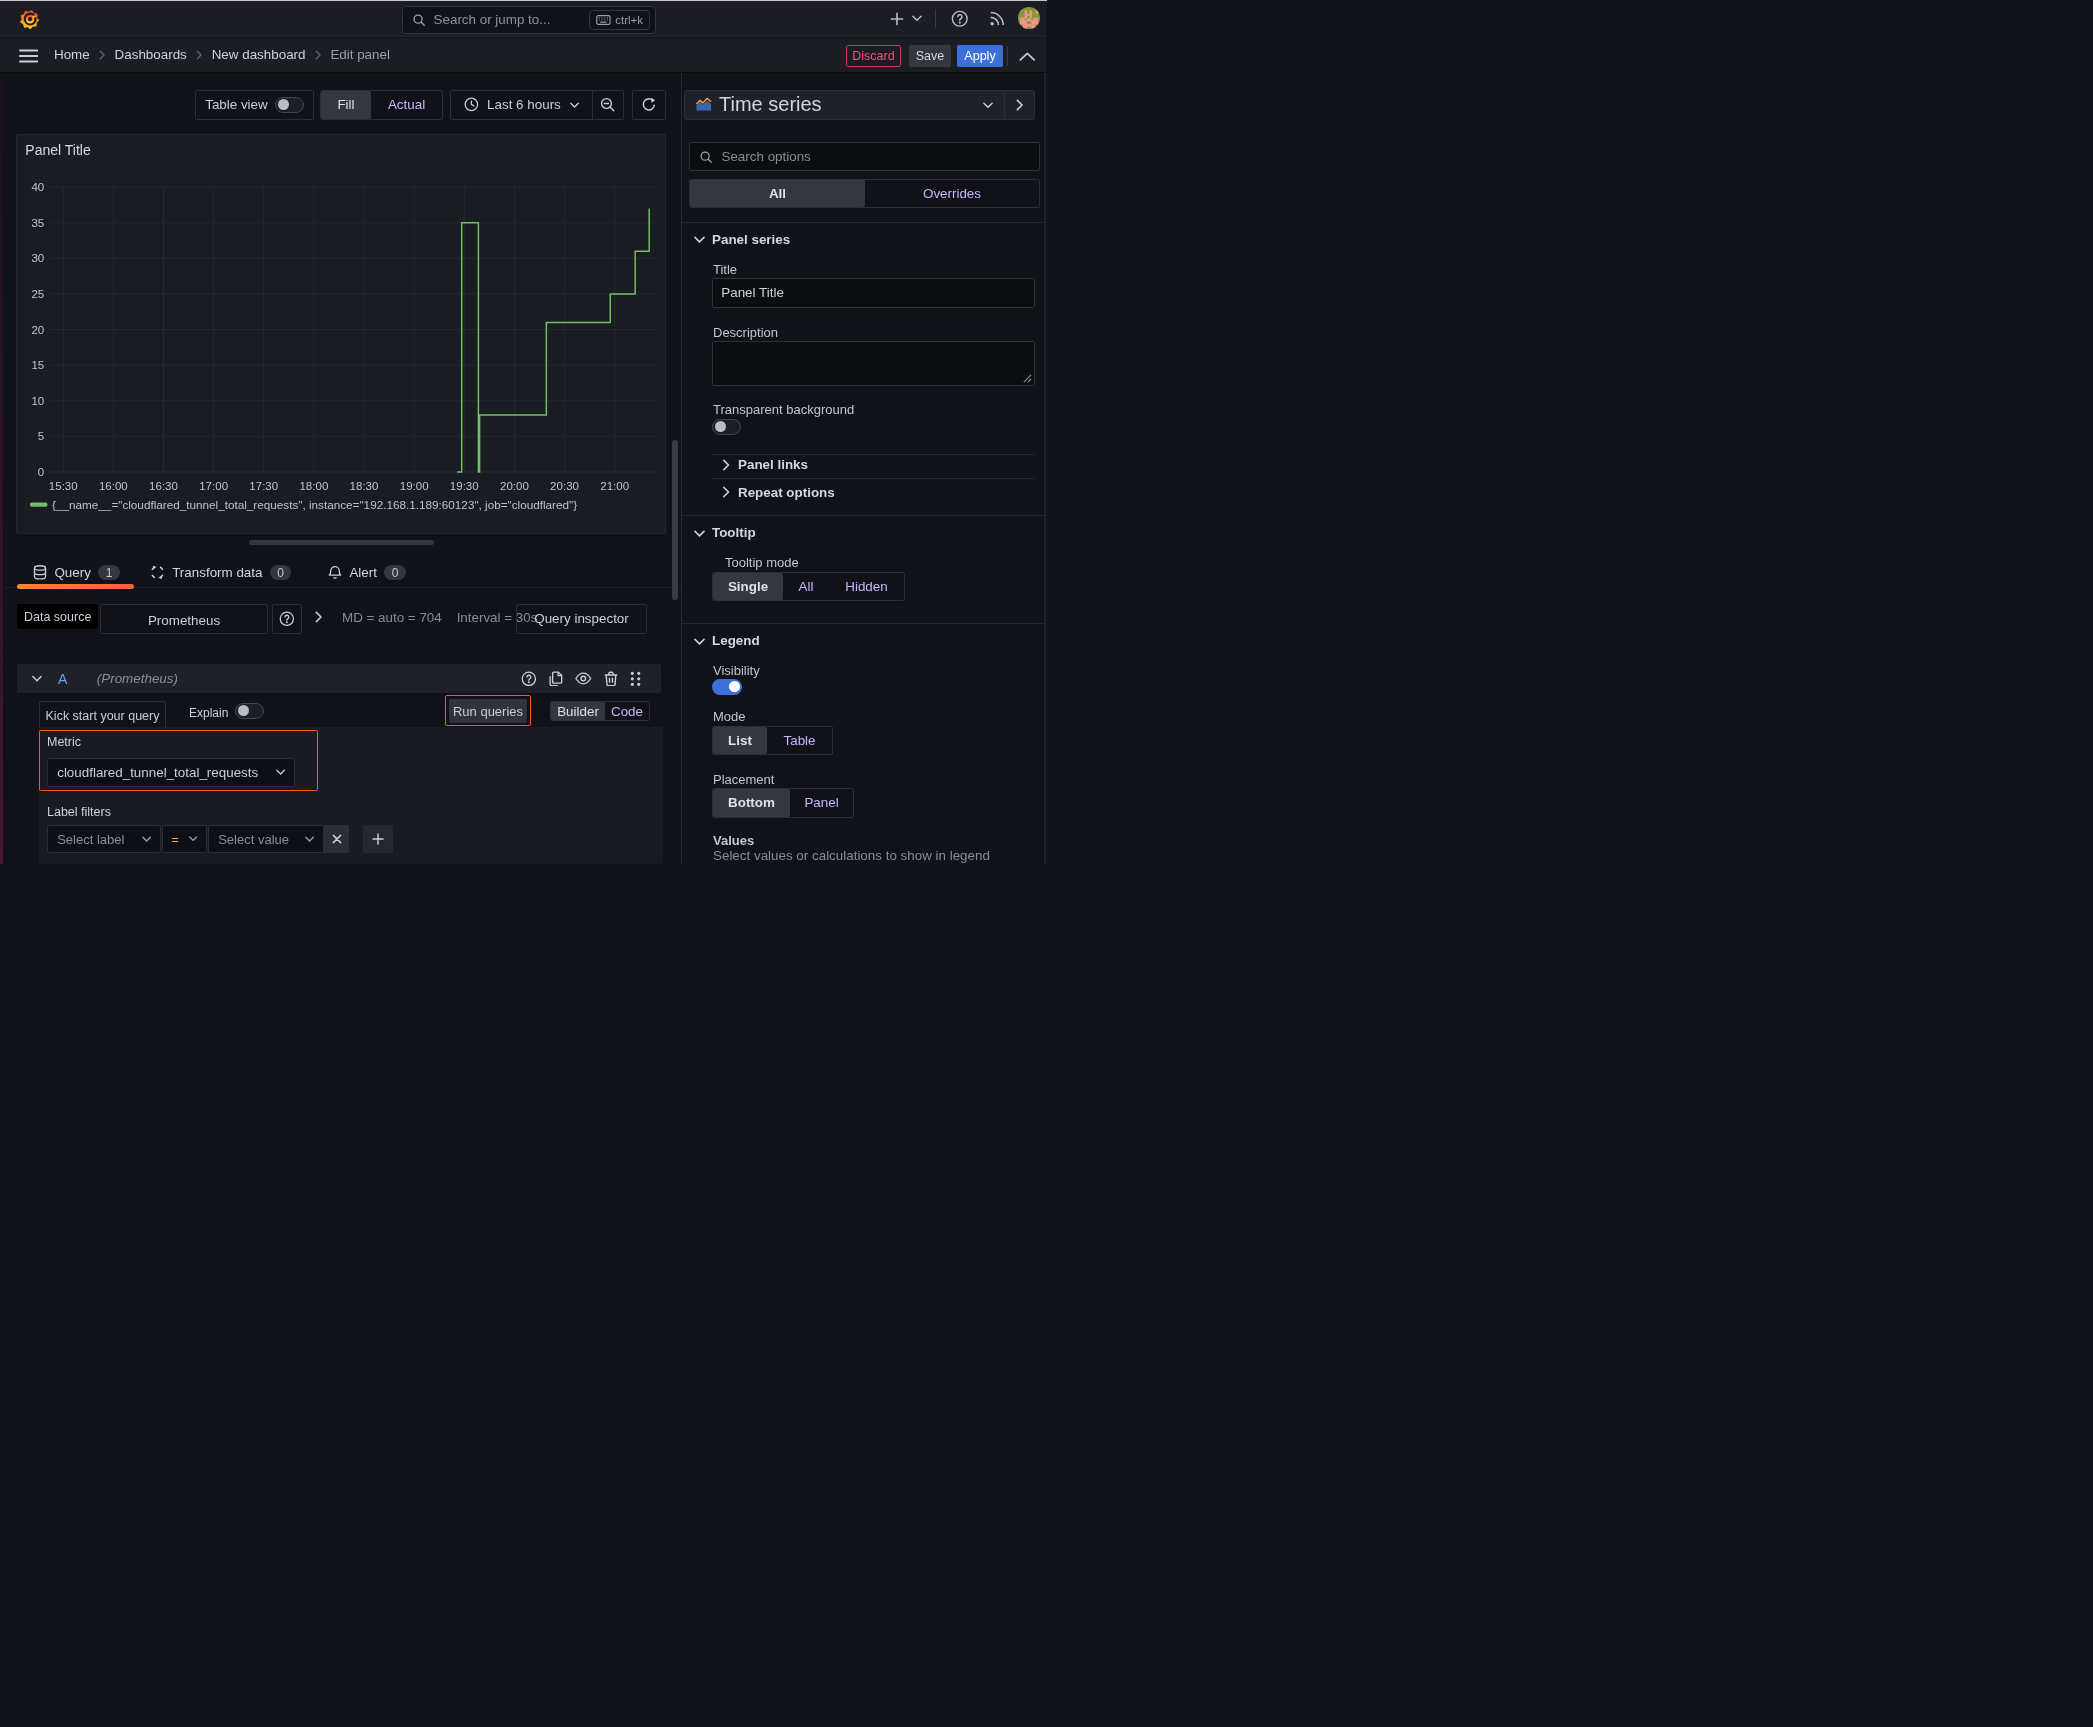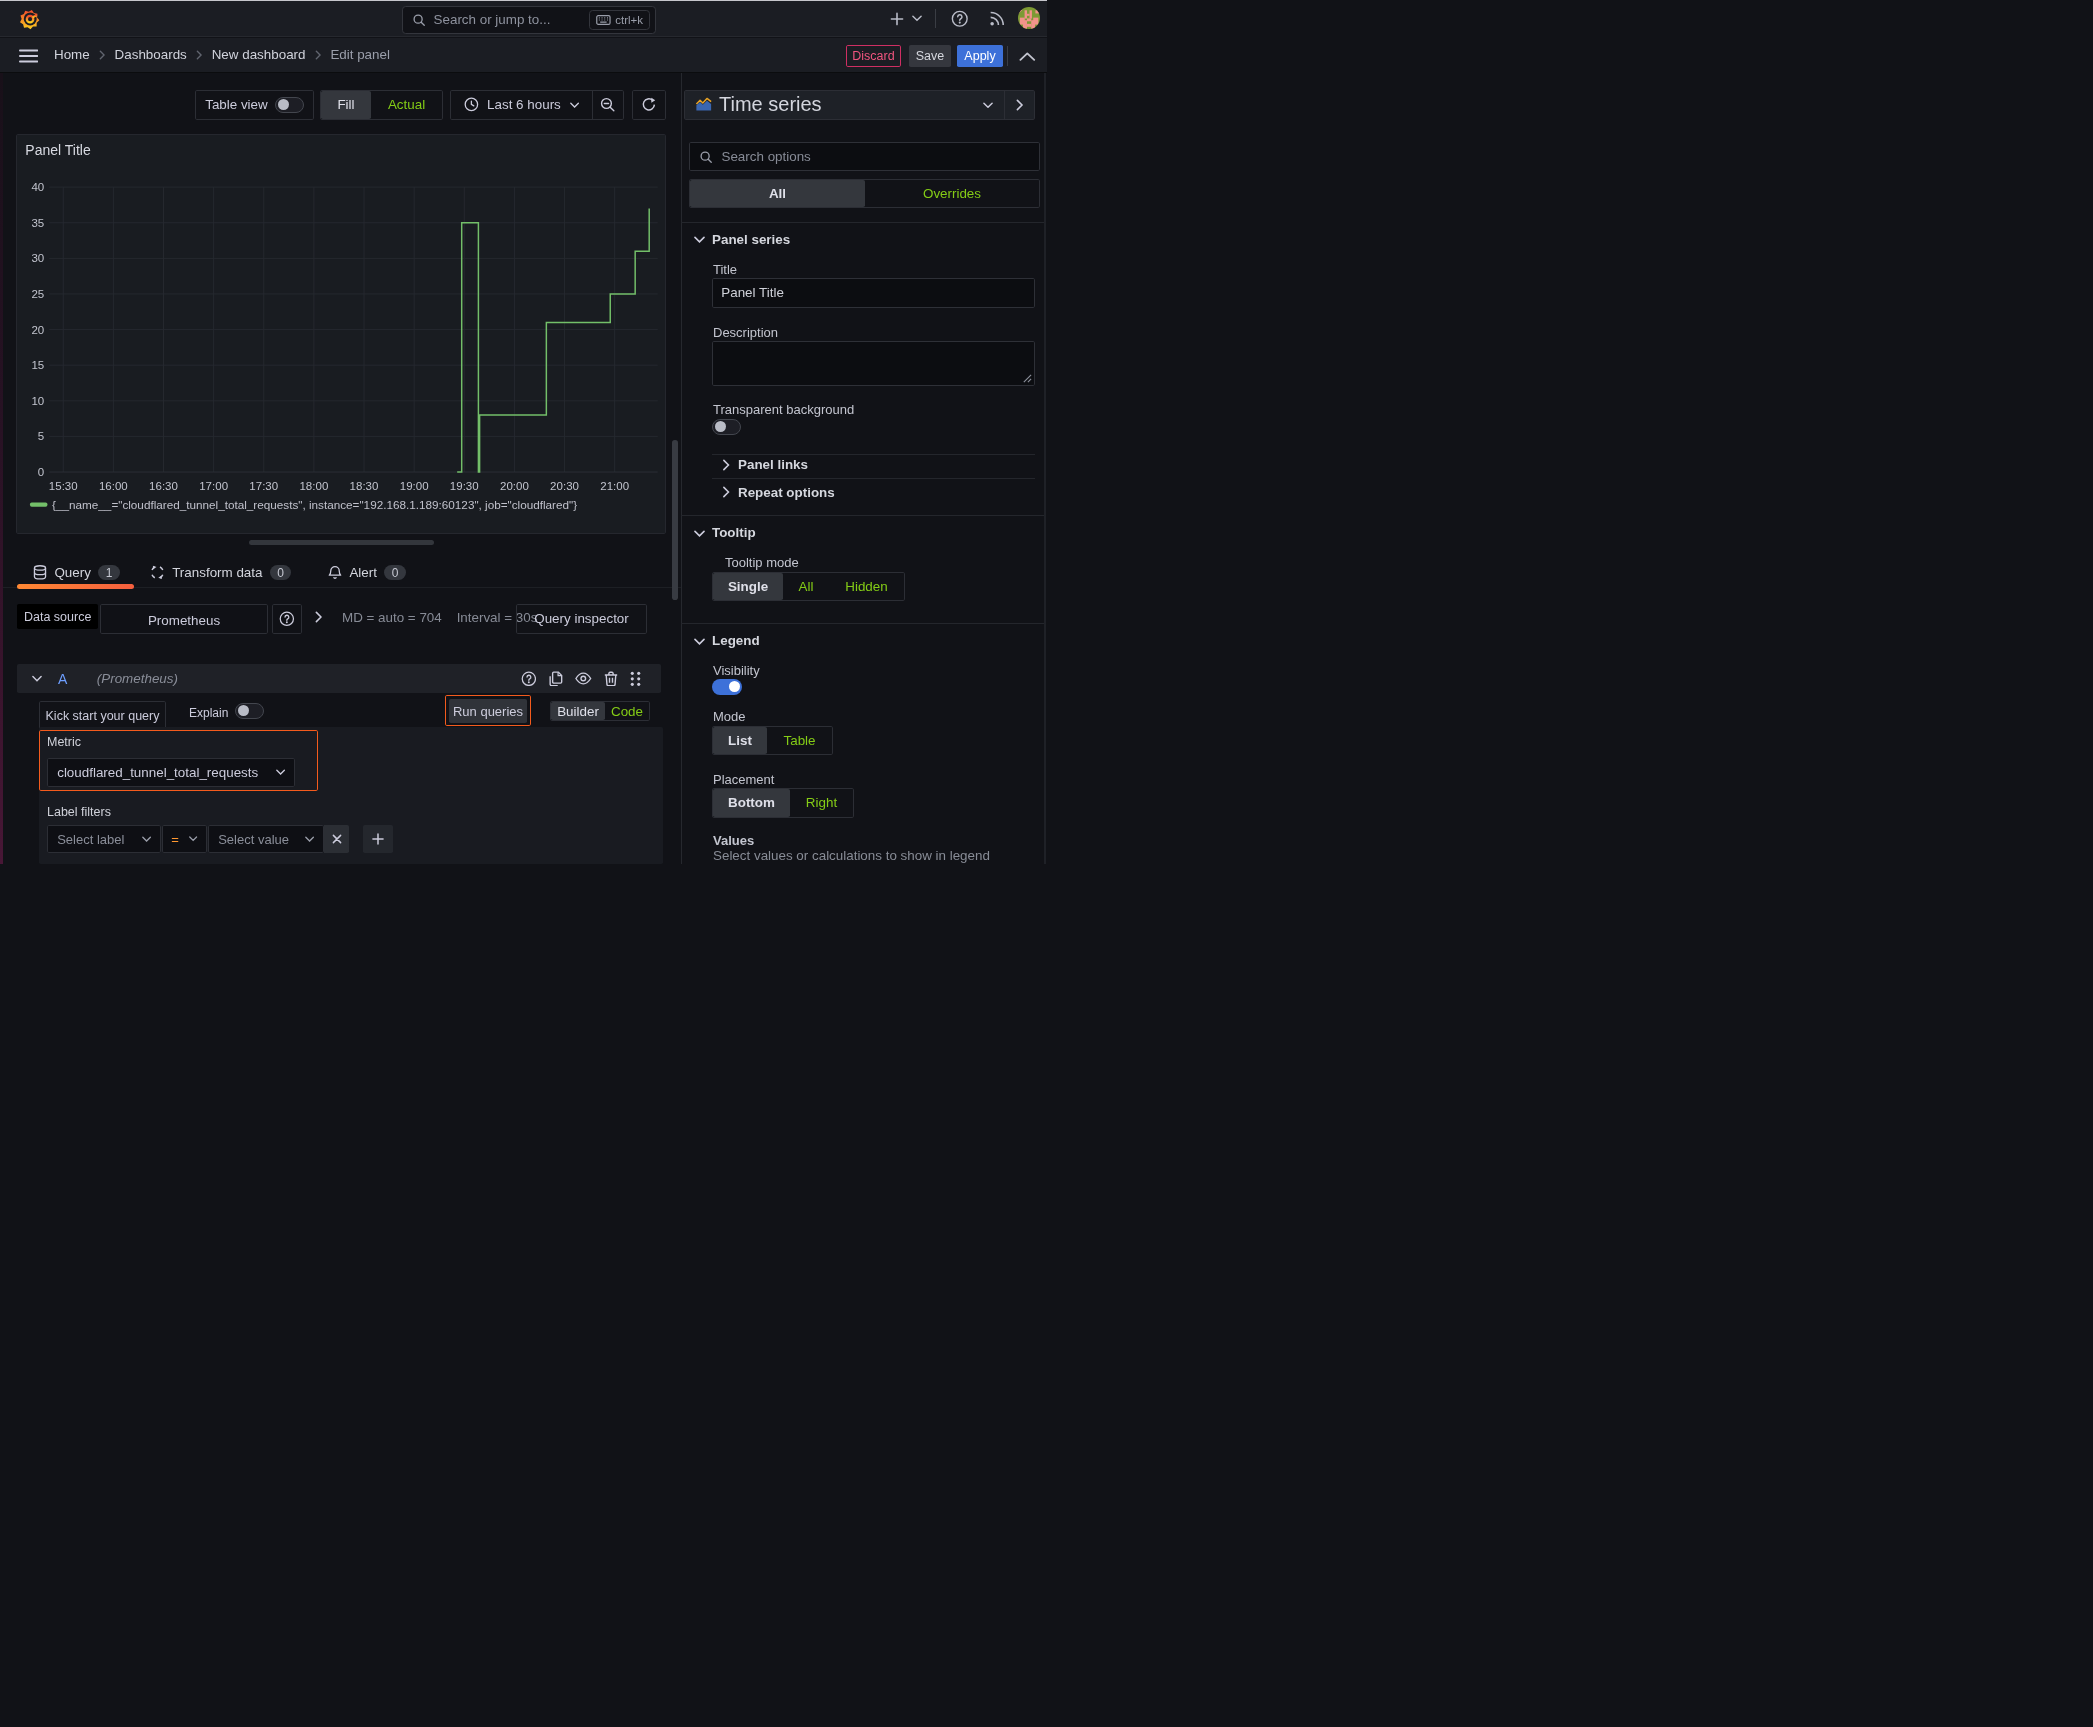--- a/index.html
+++ b/index.html
@@ -40,21 +40,21 @@
   
   .tool { position:absolute; top:90px; height:29.5px; border:0.9px solid #2c2e35; border-radius:1.8px;
           display:flex; align-items:center; color:#ccccdc; font-size:13.4px; background:transparent; }
 
   .toggle { position:relative; display:inline-block; border-radius:8.3px; }
   .abs.toggle { position:absolute; }
   .toggle .knob { position:absolute; border-radius:50%; }
 
   .seg { display:flex; align-items:stretch; }
   .seg .on { background:#34373d; border-radius:1.8px; color:#dfe0e9; display:flex; align-items:center; justify-content:center; }
-  .seg .off { color:#84cc16; display:flex; align-items:center; justify-content:center; }
+  .seg .off { color:#c4b5fd; display:flex; align-items:center; justify-content:center; }
 
   
   .panel { position:absolute; left:16px; top:134px; width:650px; height:400px;
            background:#191c21; border:0.9px solid #25272e; border-radius:1.8px; }
   .paneltitle { position:absolute; left:8.3px; top:6.5px; font-size:14px; color:#d8dae2; font-weight:400; }
   .handle { position:absolute; left:249px; top:540px; width:185px; height:5px; border-radius:2.8px; background:#33363c; }
 
   
   .tabs { position:absolute; left:0; top:554px; width:682px; height:34px; border-bottom:0.9px solid #1d1f24; }
   .tab { position:absolute; top:556px; height:33px; display:flex; align-items:center; gap:7.4px; font-size:13.4px; color:#d3d5dd; }
@@ -529,21 +529,21 @@
     <span class="knob" style="right:1.8px; top:2.3px; width:11px; height:11px; background:#ffffff;"></span>
   </div>
 <div class="abs sb-label" style="left:713px; top:709px;">Mode</div>
 <div class="abs seg" style="left:712px; top:726px; width:121px; height:29px; border:0.9px solid #2c2e35; border-radius:1.8px; font-size:13.4px;">
   <span class="on" style="width:54px; font-weight:700;">List</span>
   <span class="off" style="flex:1;">Table</span>
 </div>
 <div class="abs sb-label" style="left:713px; top:772px;">Placement</div>
 <div class="abs seg" style="left:712px; top:788px; width:142px; height:29.5px; border:0.9px solid #2c2e35; border-radius:1.8px; font-size:13.4px;">
   <span class="on" style="width:77px; font-weight:700;">Bottom</span>
-  <span class="off" style="flex:1;">Right</span>
+  <span class="off" style="flex:1;">Panel</span>
 </div>
 <div class="abs sb-label" style="left:713px; top:833px; font-weight:700;">Values</div>
 <div class="abs" style="left:713px; top:848px; font-size:13.4px; color:#888c96;">Select values or calculations to show in legend</div>
 
 <div class="abs" style="left:1044px; top:73px; width:2.3px; height:791px; background:#1f2127;"></div>
 <div class="leftstrip"></div>
 <div class="scrollthumb"></div>
 
 
 </body></html>

